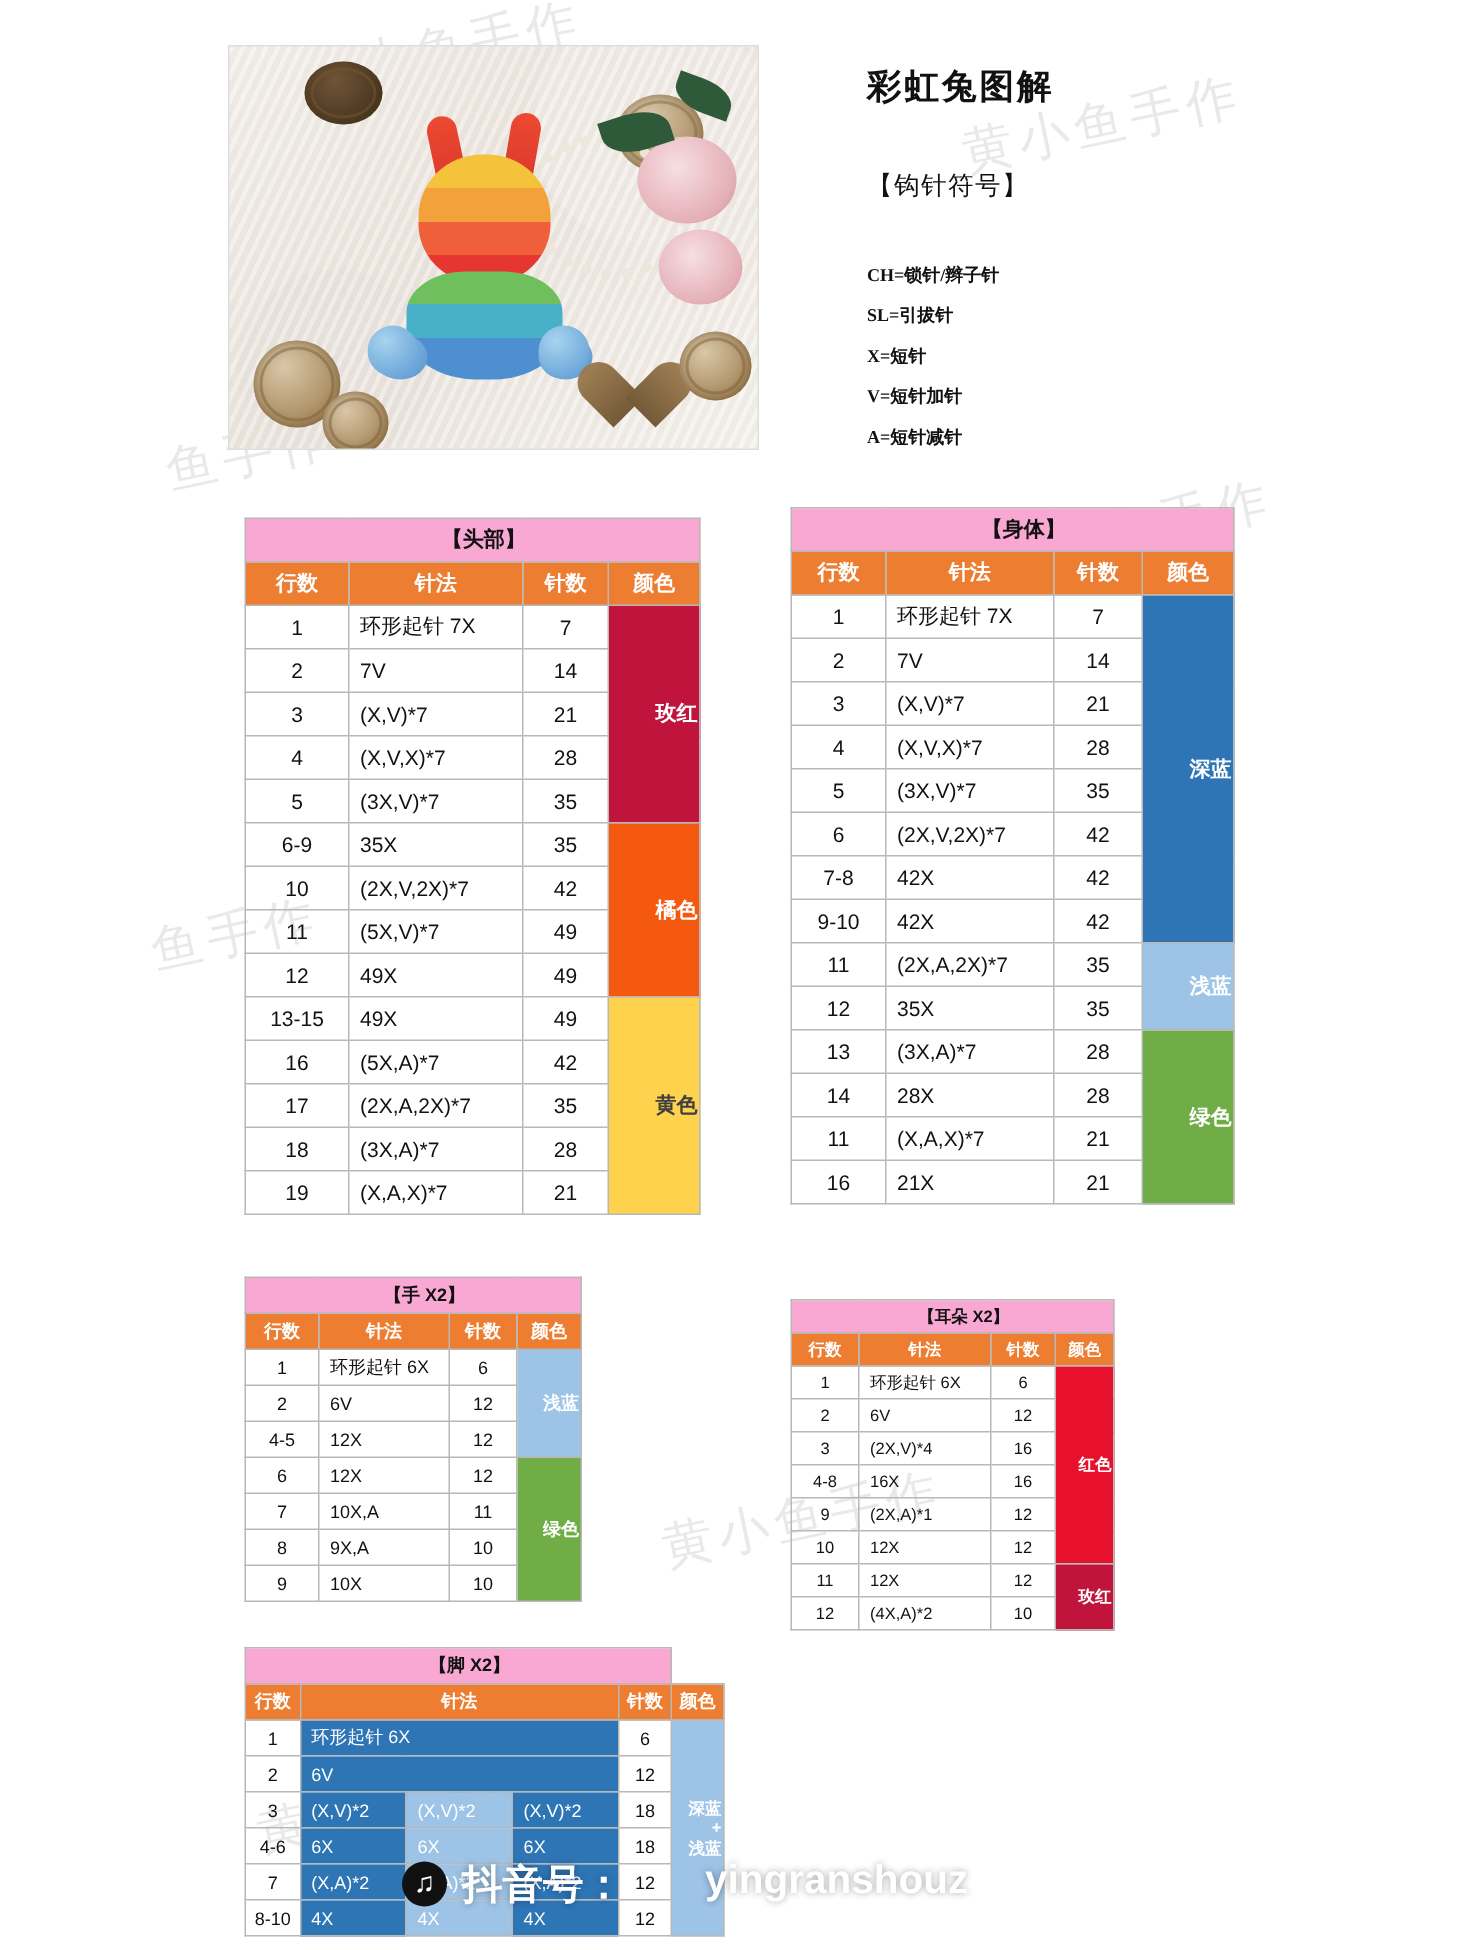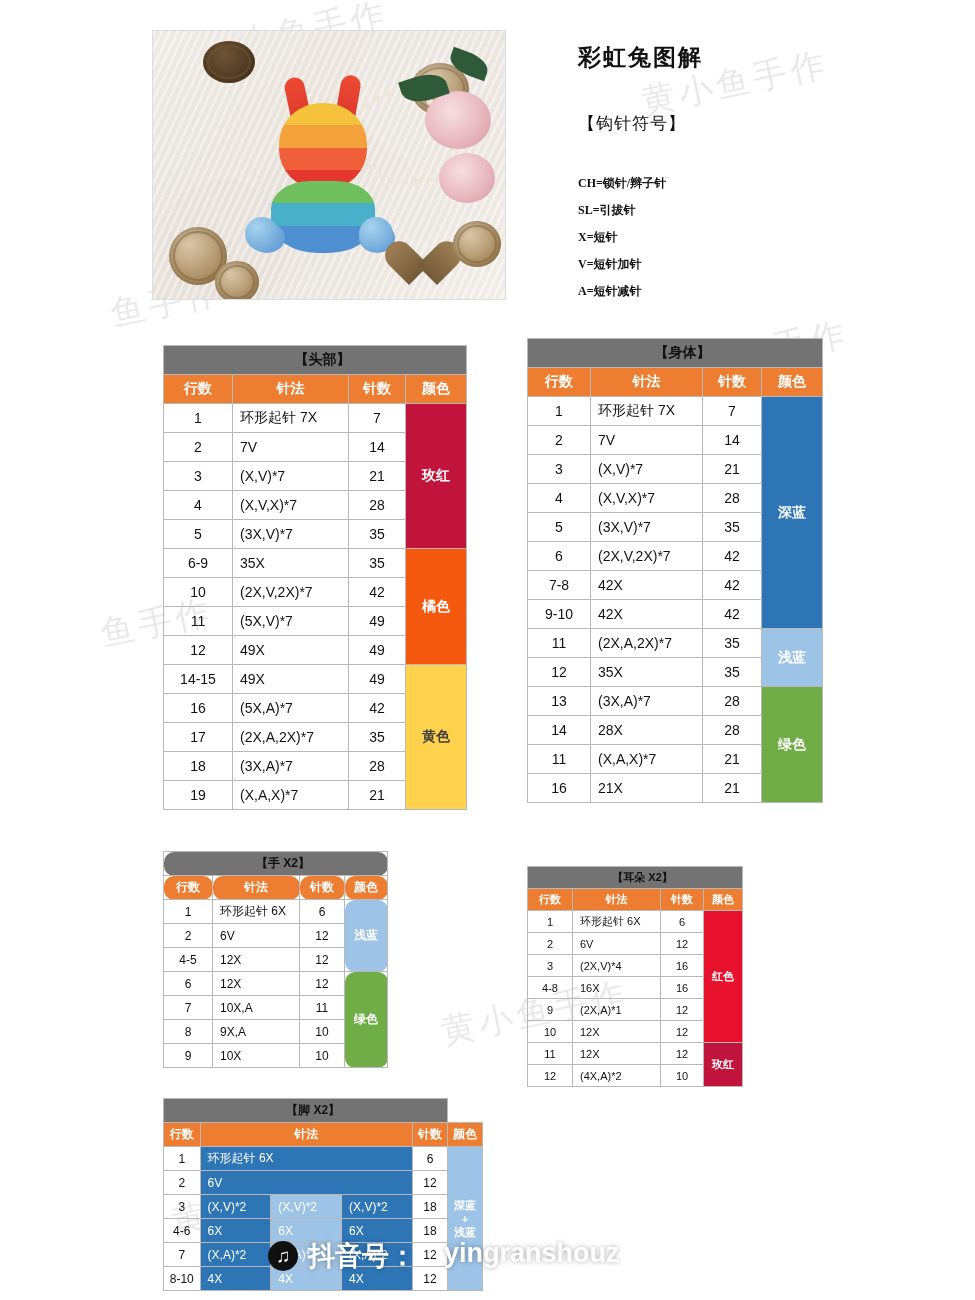--- a/index.html
+++ b/index.html
@@ -62,48 +62,48 @@
   .title{position:absolute;left:578px;top:42px;font-size:23px;font-weight:700;letter-spacing:2px;
     font-family:"Liberation Serif","DejaVu Serif",serif;}
   .sym-title{position:absolute;left:578px;top:112px;font-size:17px;font-weight:400;letter-spacing:1px;
     font-family:"Liberation Serif","DejaVu Serif",serif;}
   .sym-list{position:absolute;left:578px;top:170px;font-size:12px;line-height:27px;font-weight:700;
     font-family:"Liberation Serif","DejaVu Serif",serif;}
 
   
   table{border-collapse:collapse;position:absolute;}
   table td,table th{border:1px solid #b8b8b8;font-weight:400;}
-  .cap{background:#737373;text-align:center;font-weight:700;padding-left:16px;}
+  .cap{background:#f9a8d4;text-align:center;font-weight:700;padding-left:16px;}
   .hdr{background:#ed7d31;color:#fff;text-align:center;font-weight:700;}
   .num{text-align:center;}
   .stitch{padding-left:7px;text-align:left;margin-left:11px;}
-  .colcell{text-align:center;font-weight:700;color:#fff;}
+  .colcell{text-align:right;font-weight:700;color:#fff;}
 
   
   #t-head{left:163px;top:345px;width:304px;font-size:14px;}
   #t-head td{height:26px;}
   
   #t-body{left:527px;top:338px;width:296px;font-size:14px;}
   #t-body td{height:26px;}
   
   #t-hand{left:163px;top:851px;width:225px;font-size:12px;}
-  #t-hand td{height:21px;border-radius:10px;}
+  #t-hand td{height:21px;}
   
   #t-ear{left:527px;top:866px;width:216px;font-size:11px;}
   #t-ear td{height:19px;}
   
   #t-foot{left:163px;top:1098px;width:320px;font-size:12px;}
   #t-foot td{height:21px;}
 
   .tiktok{position:absolute;left:268px;top:1238px;display:flex;align-items:center;gap:10px;
     font-size:27px;font-weight:700;color:#fff;
     text-shadow:0 0 5px rgba(0,0,0,.35);}
   .tk-note{width:30px;height:30px;border-radius:50%;background:#111;color:#fff;display:flex;
     align-items:center;justify-content:center;font-size:19px;}
-  .tk-id{position:absolute;left:444px;top:1238px;font-size:27px;font-weight:700;color:#fff;
+  .tk-id{position:absolute;left:470px;top:1238px;font-size:27px;font-weight:700;color:#fff;
     text-shadow:0 0 5px rgba(0,0,0,.35);}
 </style>
 </head>
 <body>
 
 <div class="wm" style="left:200px;top:10px;">黄小鱼手作</div>
 <div class="wm" style="left:110px;top:280px;">鱼手作</div>
 <div class="wm" style="left:660px;top:330px;">黄小鱼手作</div>
 <div class="wm" style="left:640px;top:60px;">黄小鱼手作</div>
 <div class="wm" style="left:440px;top:990px;">黄小鱼手作</div>
@@ -196,21 +196,21 @@
         <td class="num">11</td>
         <td class="stitch">(5X,V)*7</td>
         <td class="num">49</td>
       </tr>
       <tr>
         <td class="num">12</td>
         <td class="stitch">49X</td>
         <td class="num">49</td>
       </tr>
       <tr>
-        <td class="num">14-15</td>
+        <td class="num">13-15</td>
         <td class="stitch">49X</td>
         <td class="num">49</td>
         <td class="colcell" rowspan="5" style="background:#ffd24d;color:#404040;white-space:pre-line;">黄色</td>
       </tr>
       <tr>
         <td class="num">16</td>
         <td class="stitch">(5X,A)*7</td>
         <td class="num">42</td>
       </tr>
       <tr>

